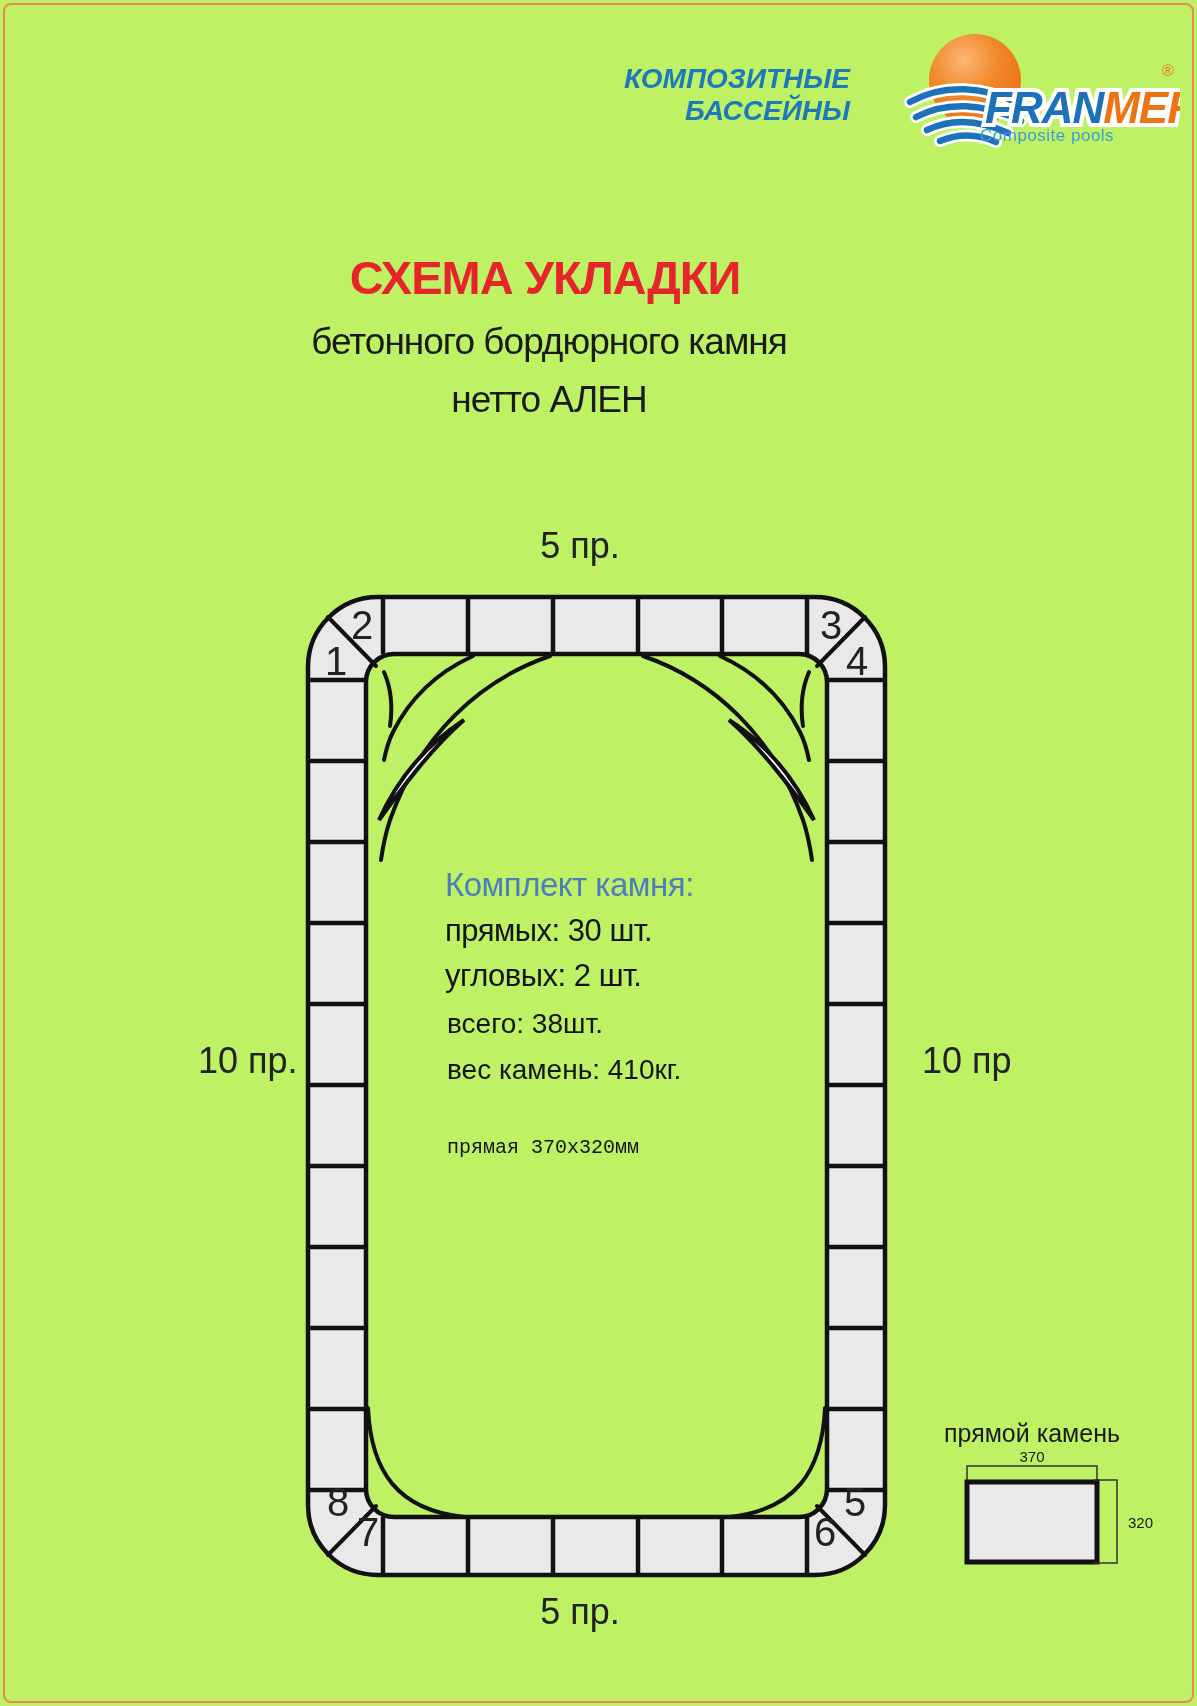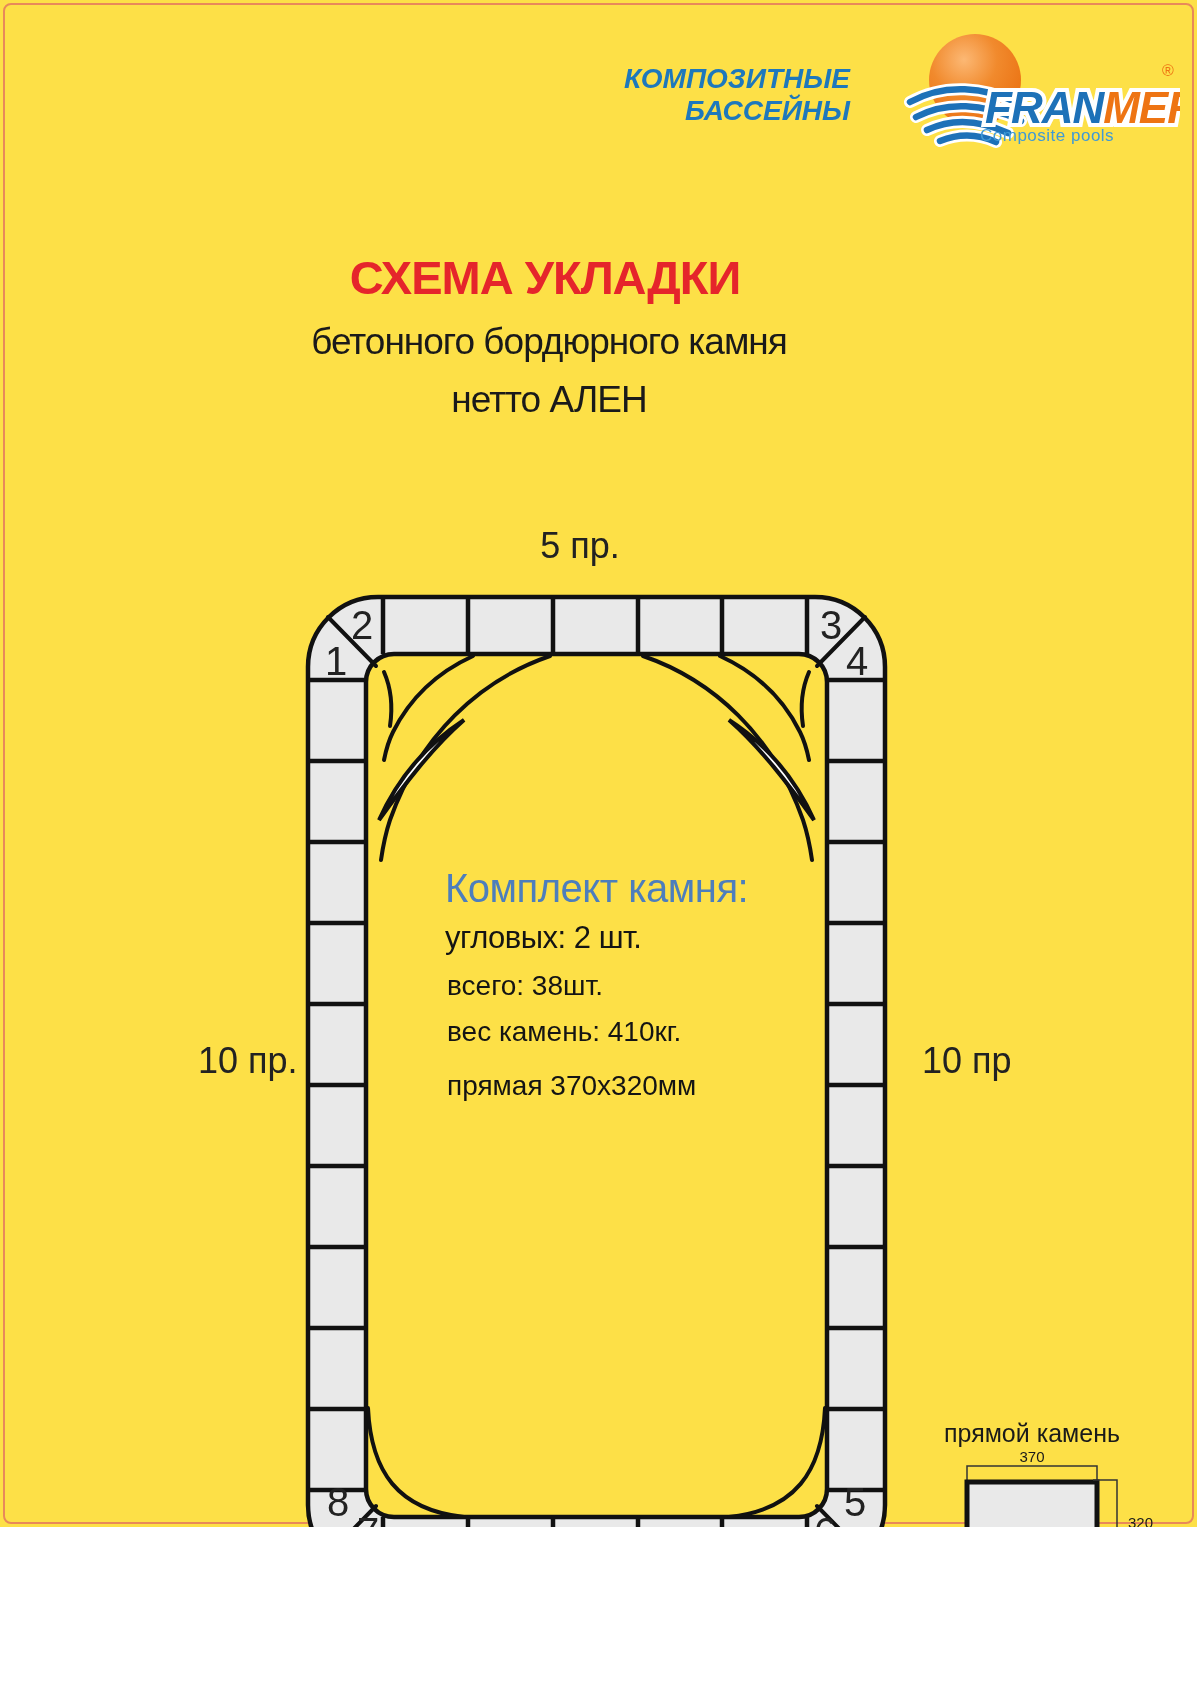--- a/index.html
+++ b/index.html
@@ -1,30 +1,30 @@
 <!DOCTYPE html>
 <html><head>
 <meta charset="utf-8">
 <style>
   html,body{margin:0;padding:0;background:#fff;}
-  .canvas{position:relative;width:1197px;height:1527px;background:#fde047;
+  .canvas{position:relative;width:1197px;height:1706px;background:#bef264;
           font-family:"Liberation Sans",sans-serif;overflow:hidden;}
   .page-frame{position:absolute;inset:3px;border:2px solid #e8895a;border-radius:8px;pointer-events:none;}
 
   
   .title-block{position:absolute;top:250px;left:0;width:1090px;text-align:center;color:#1a1a1a;}
   .title-block h1{margin:0;font-size:47px;font-weight:700;color:#e5252b;letter-spacing:-1px;}
   .title-sub{margin:16px 0 0 8px;font-size:37px;font-weight:400;letter-spacing:-1px;}
 
   
   .kit{position:absolute;left:445px;top:866px;color:#141414;}
-  .kit-title{font-size:40px;color:#4d7ebc;margin:0 0 9px 0;letter-spacing:-0.5px;text-align:center;}
+  .kit-title{font-size:33px;color:#4d7ebc;margin:0 0 9px 0;letter-spacing:-0.5px;}
   .kit-a{font-size:31px;margin:0 0 9px 0;letter-spacing:-0.5px;}
   .kit-b{font-size:28px;margin:14px 0 10px 2px;}
-  .kit-dim{font-size:28px;font-family:Liberation Sans, sans-serif;margin:22px 0 0 2px;}
+  .kit-dim{font-size:20px;font-family:Liberation Mono, monospace;margin:50px 0 0 2px;}
 
   svg text{font-family:"Liberation Sans",sans-serif;}
 </style>
 </head>
 <body>
 
 <div class="canvas">
   <div class="page-frame"></div>
 
   <svg style="position:absolute;left:580px;top:28px;" width="600" height="120" viewBox="0 0 600 120">
@@ -147,20 +147,21 @@
       <text x="677" y="155">4</text>
       <text x="158" y="996">8</text>
       <text x="188" y="1026">7</text>
       <text x="675" y="996">5</text>
       <text x="645" y="1026">6</text>
     </g>
   </svg>
 
   <div class="kit">
     <div class="kit-title">Комплект камня:</div>
+    <div class="kit-a">прямых: 30 шт.</div>
     <div class="kit-a">угловых: 2 шт.</div>
     <div class="kit-b">всего: 38шт.</div>
     <div class="kit-b">вес камень: 410кг.</div>
     <div class="kit-dim">прямая 370х320мм</div>
   </div>
 
   <svg style="position:absolute;left:880px;top:1415px;" width="300" height="175" viewBox="0 0 300 175">
     <text x="152" y="27" text-anchor="middle" font-size="25" fill="#1a1a1a">прямой камень</text>
     <text x="152" y="47" text-anchor="middle" font-size="15" fill="#1a1a1a">370</text>
     <polyline points="87,66 87,51 217,51 217,66" fill="none" stroke="#333333" stroke-width="1.5"></polyline>

